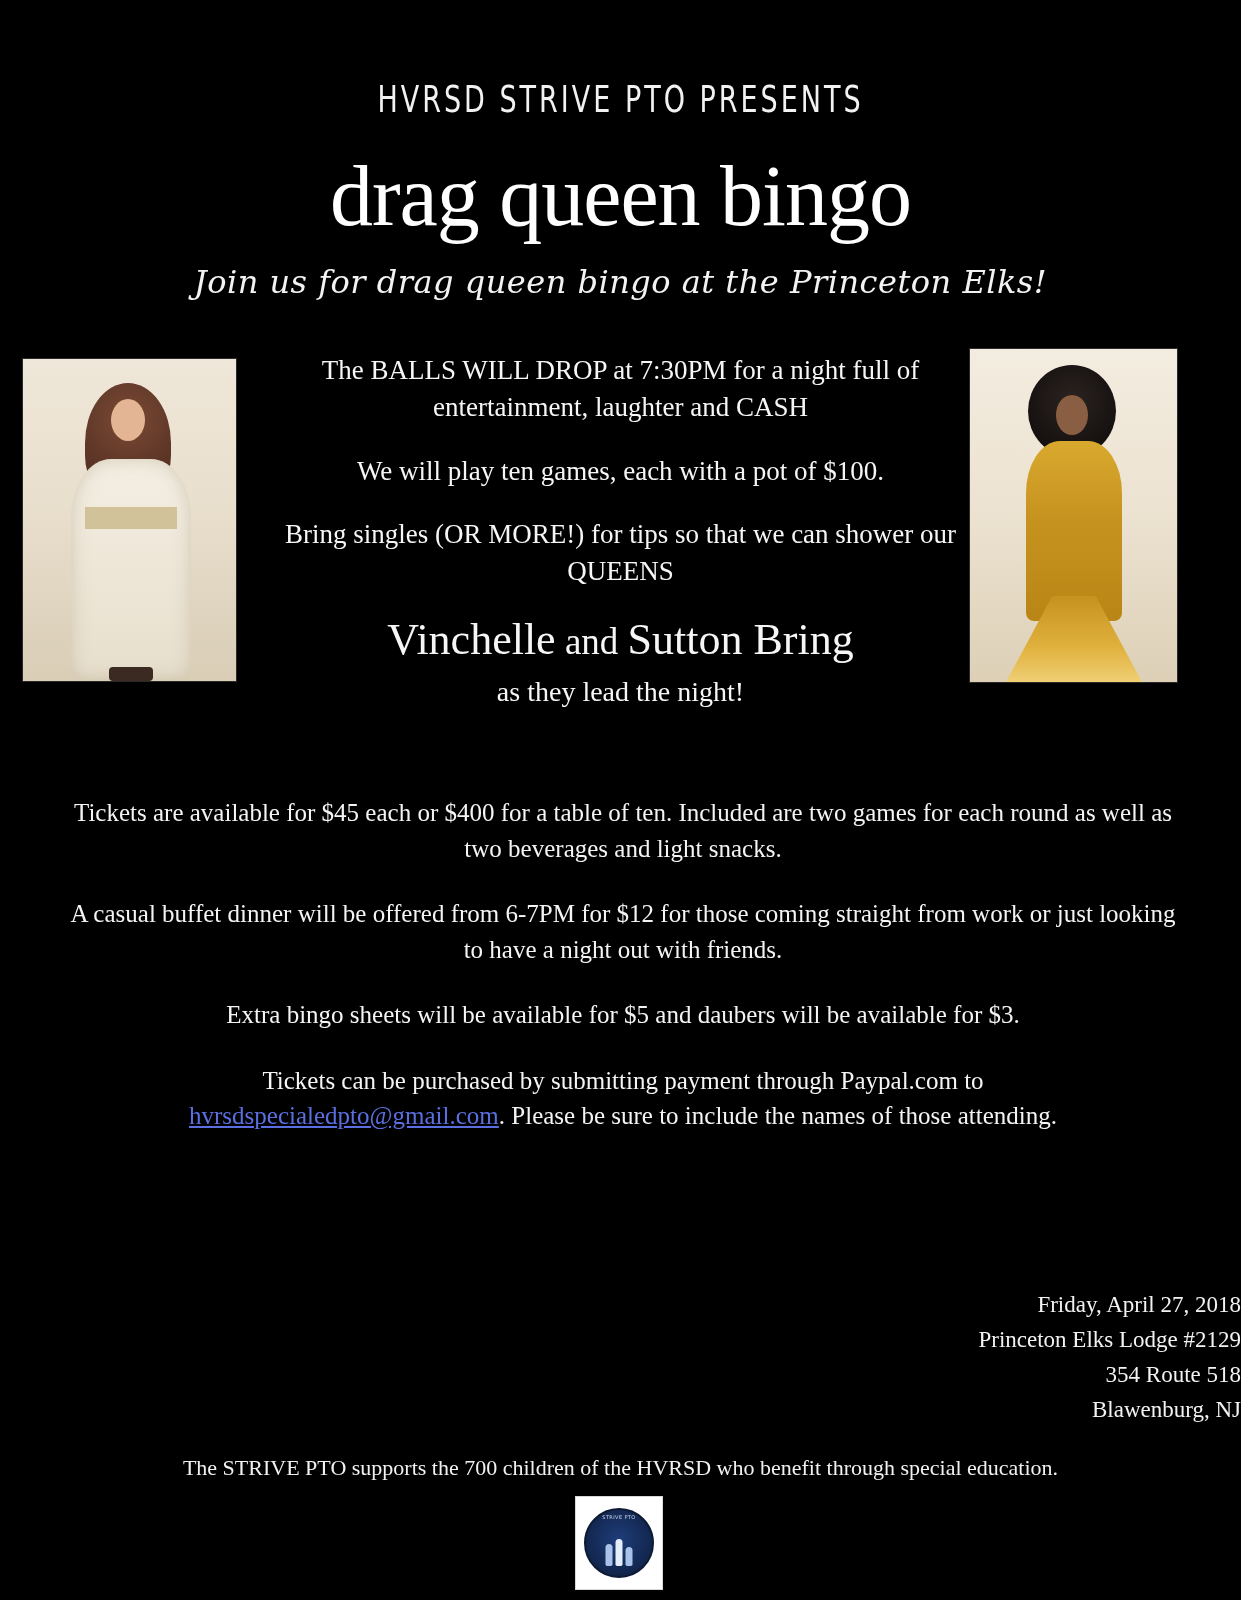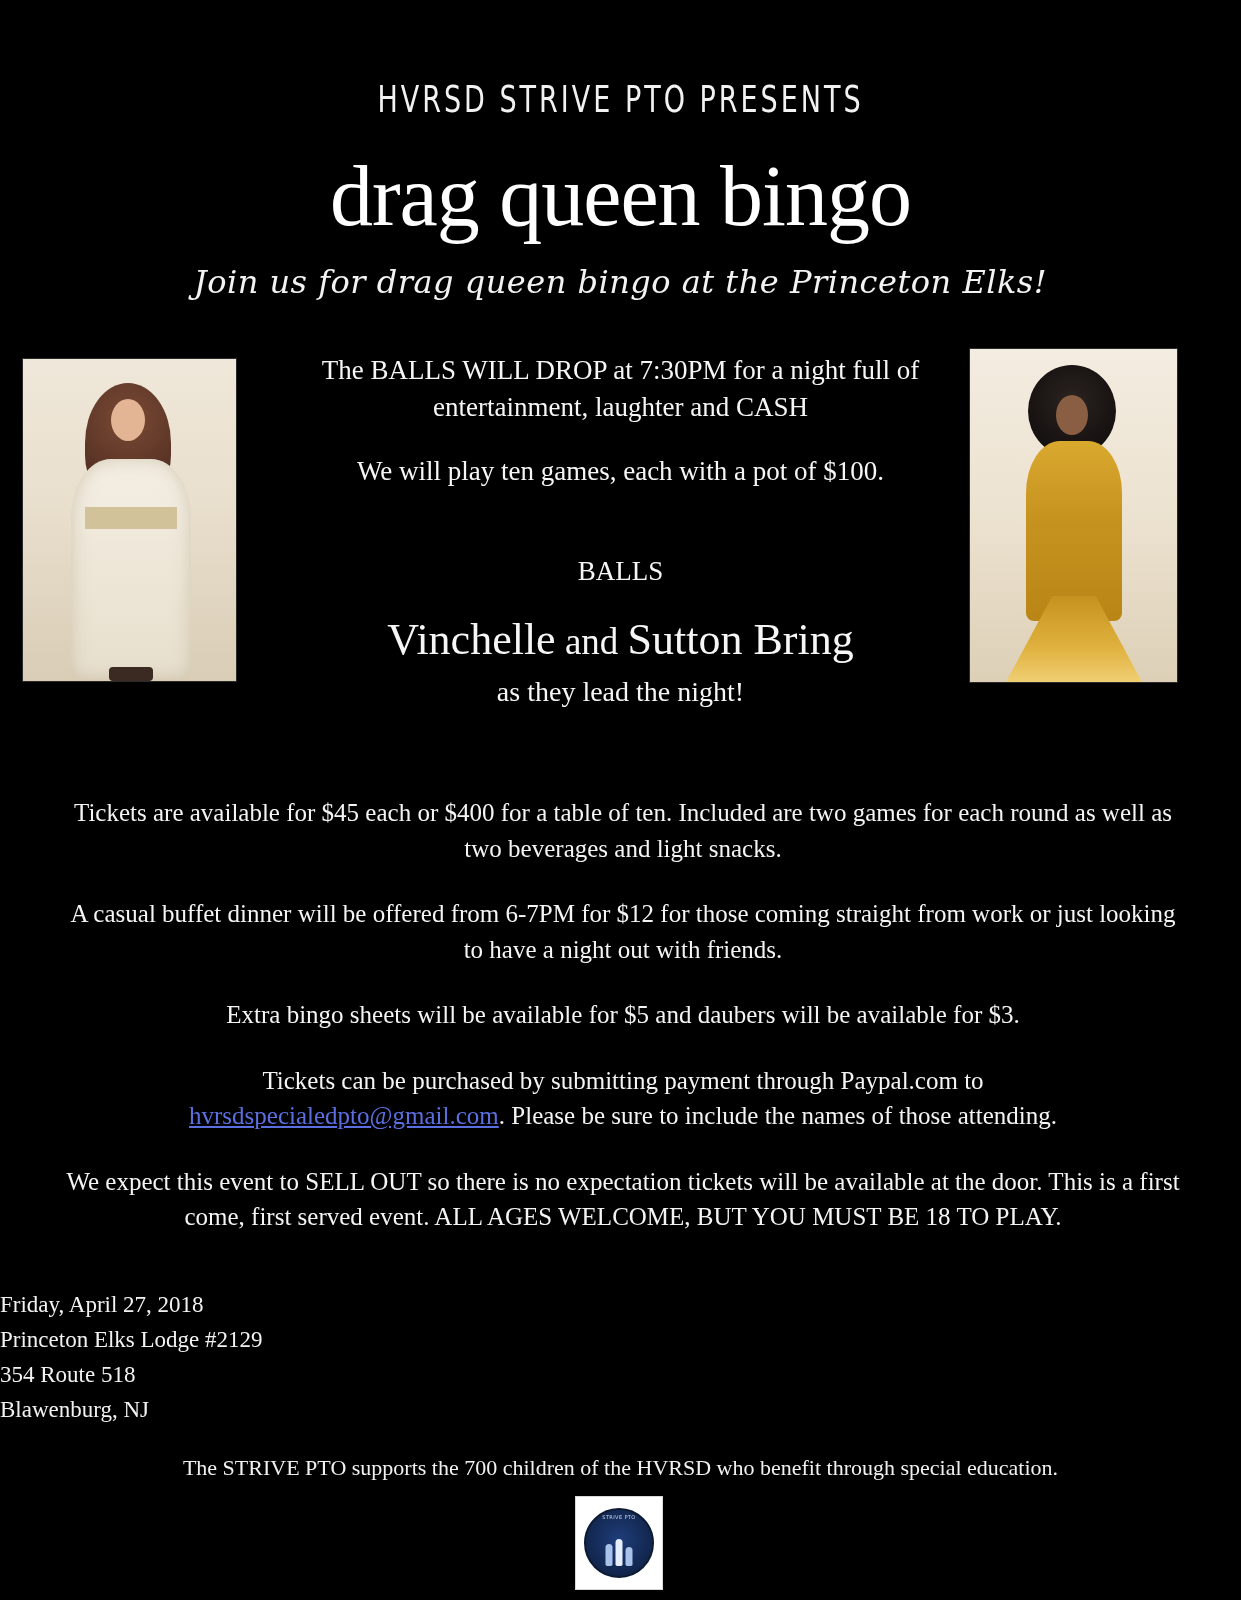--- a/index.html
+++ b/index.html
@@ -198,21 +198,21 @@
 
   .email-link {
     color: #5b6fe0;
     text-decoration: underline;
   }
 
   .venue {
     position: absolute;
     left: 0; right: 0;
     top: 1288px;
-    text-align: left;
+    text-align: right;
     font-size: 23px;
     line-height: 1.52;
     color: #f2f2f2;
   }
 
   .footer-note {
     position: absolute;
     left: 0; right: 0;
     top: 1455px;
     text-align: center;
@@ -298,38 +298,37 @@
       <span class="head"></span>
       <span class="body"></span>
       <span class="flare"></span>
     </div>
   </div>
 
   <div class="body-block">
     <p>The BALLS WILL DROP at 7:30PM for a night full of entertainment, laughter and CASH</p>
     <p>We will play ten games, each with a pot of $100.</p>
     <p>
-      <br>
-      <span>BALLS</span>
+      <span>Bring singles (OR MORE!) for tips so that we can shower our</span><br>
+      <span>QUEENS</span>
     </p>
     <div class="queens">
       <span>Vinchelle</span><span class="small-and"> and </span><span>Sutton Bring</span>
     </div>
     <div class="as-they">as they lead the night!</div>
   </div>
 
   <div class="lower-block">
     <p>Tickets are available for $45 each or $400 for a table of ten.  Included are two games for each round as well as two beverages and light snacks.</p>
     <p>A casual buffet dinner will be offered from 6-7PM for $12 for those coming straight from work or just looking to have a night out with friends.</p>
     <p>Extra bingo sheets will be available for $5 and daubers will be available for $3.</p>
     <p>
       <span>Tickets can be purchased by submitting payment through Paypal.com to</span><br>
       <a class="email-link" href="#">hvrsdspecialedpto@gmail.com</a><span>.  Please be sure to include the names of those attending.</span>
     </p>
-    <p>We expect this event to SELL OUT so there is no expectation tickets will be available at the door.  This is a first come, first served event.  ALL AGES WELCOME, BUT YOU MUST BE 18 TO PLAY.</p>
   </div>
 
   <div class="venue">
     <div>Friday, April 27, 2018</div>
     <div>Princeton Elks Lodge #2129</div>
     <div>354 Route 518</div>
     <div>Blawenburg, NJ</div>
   </div>
 
   <div class="footer-note">The STRIVE PTO supports the 700 children of the HVRSD who benefit through special education.</div>

